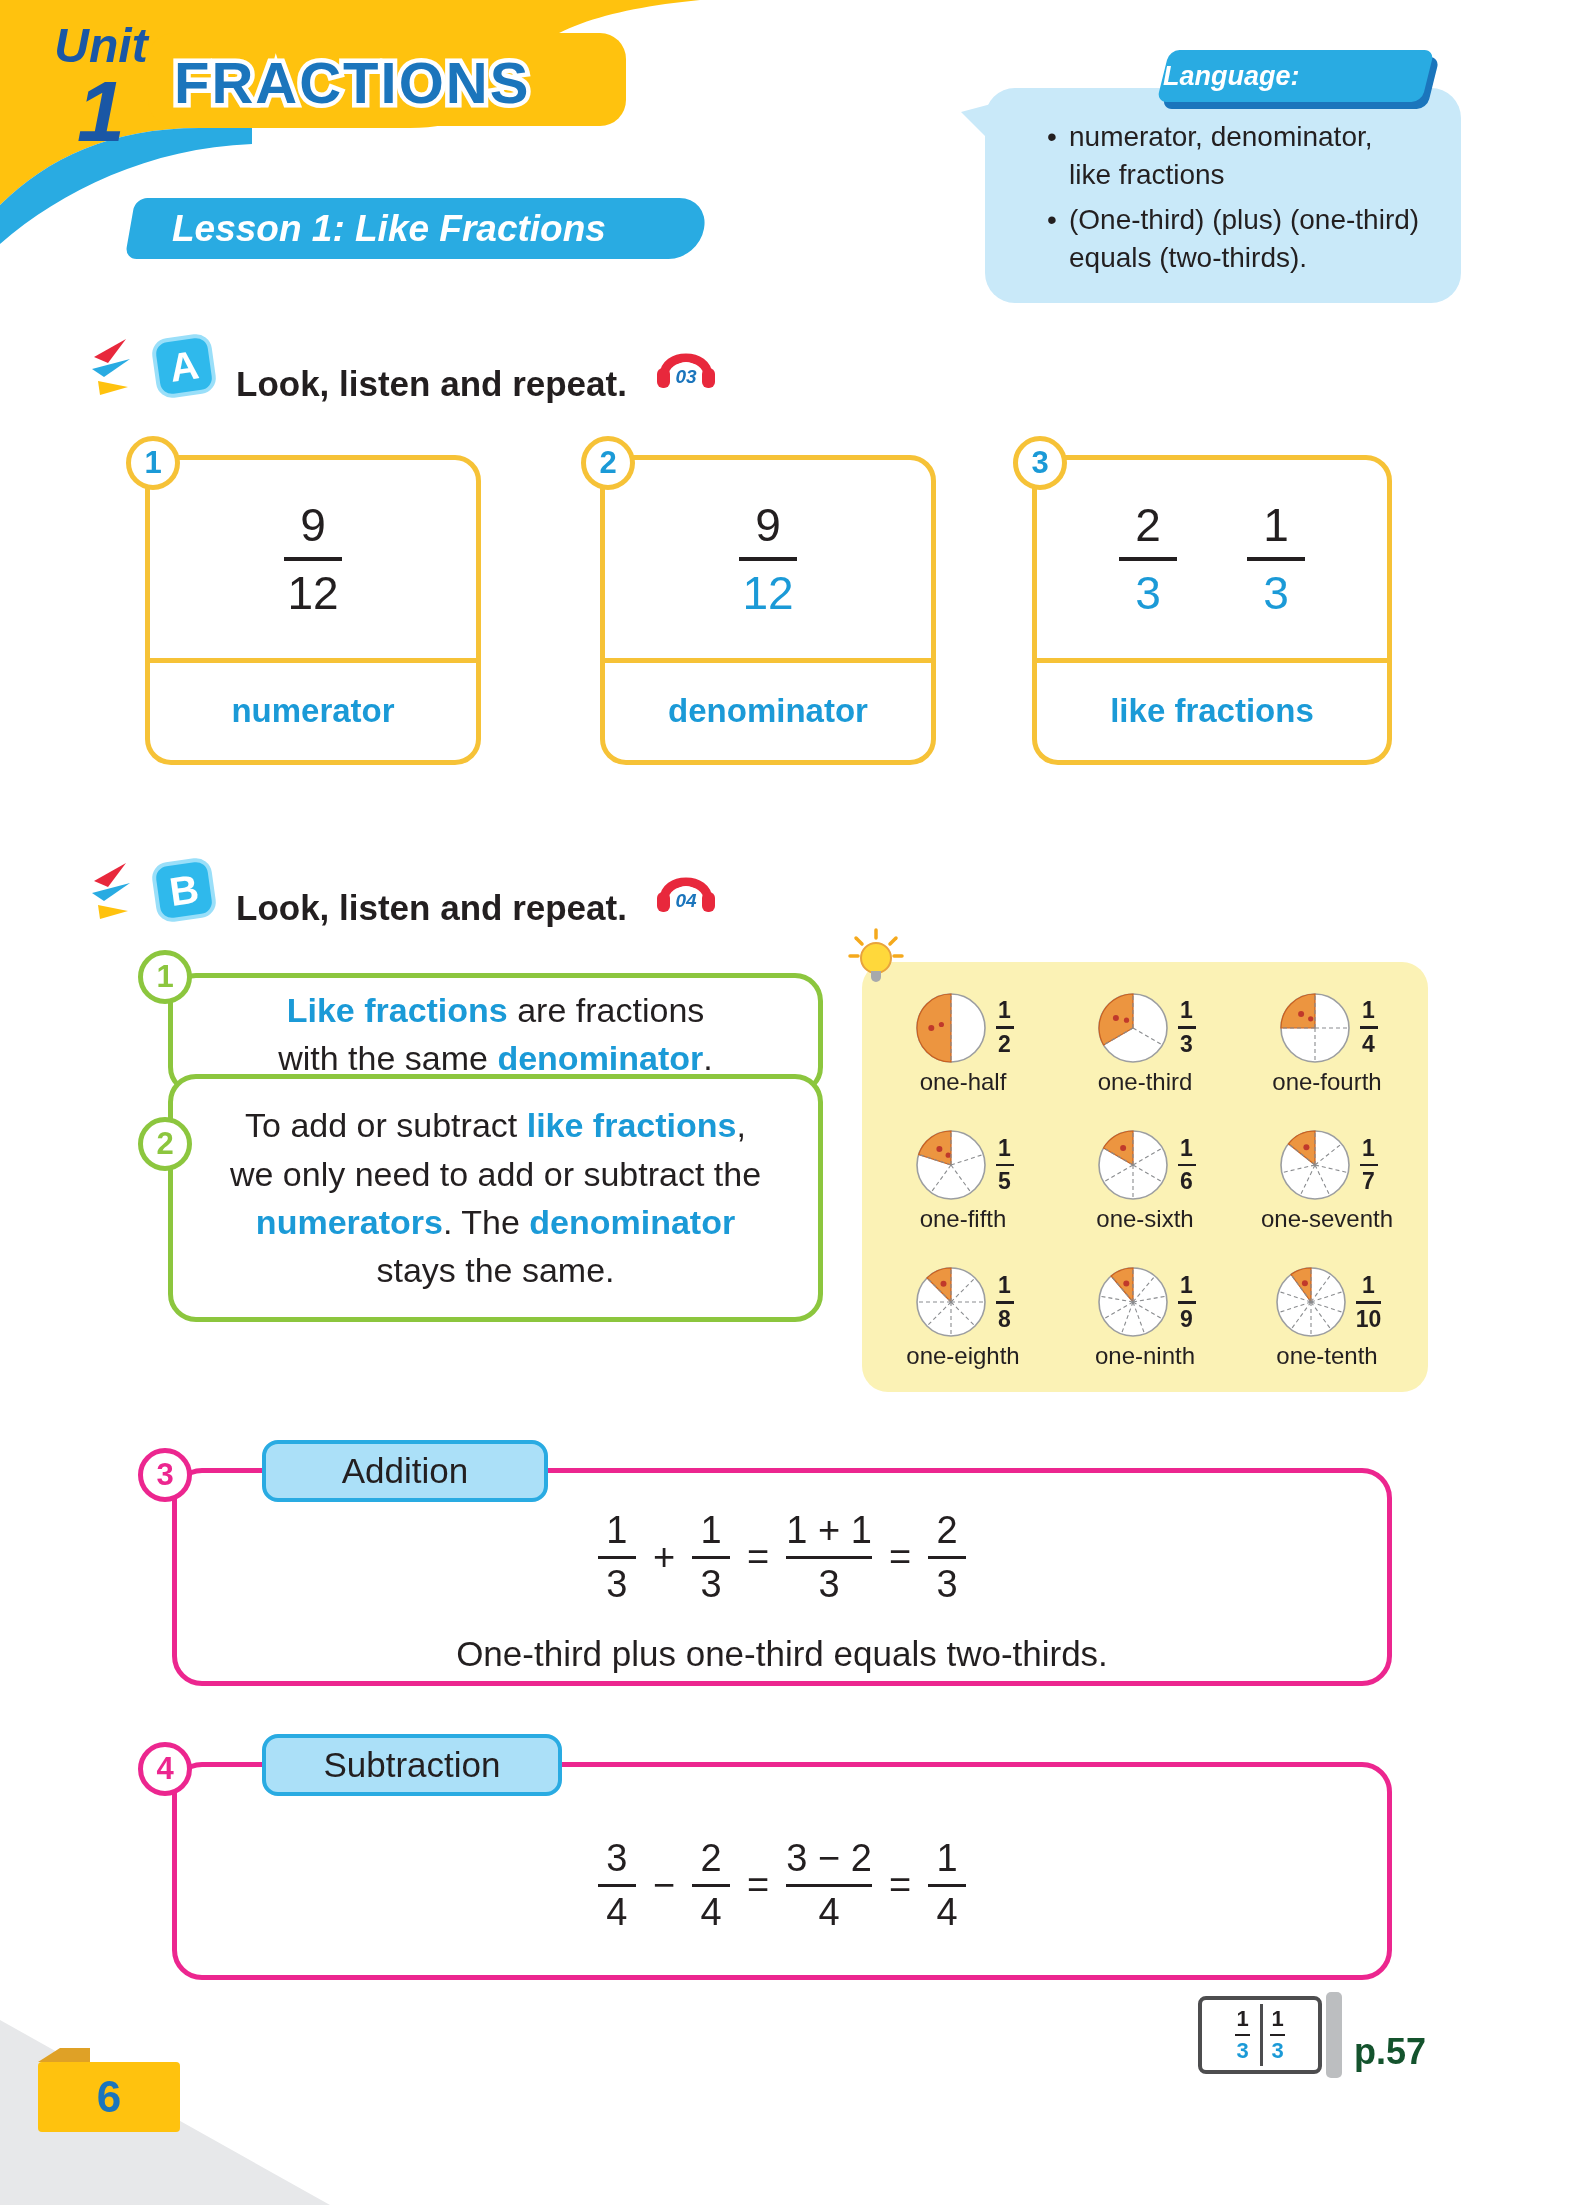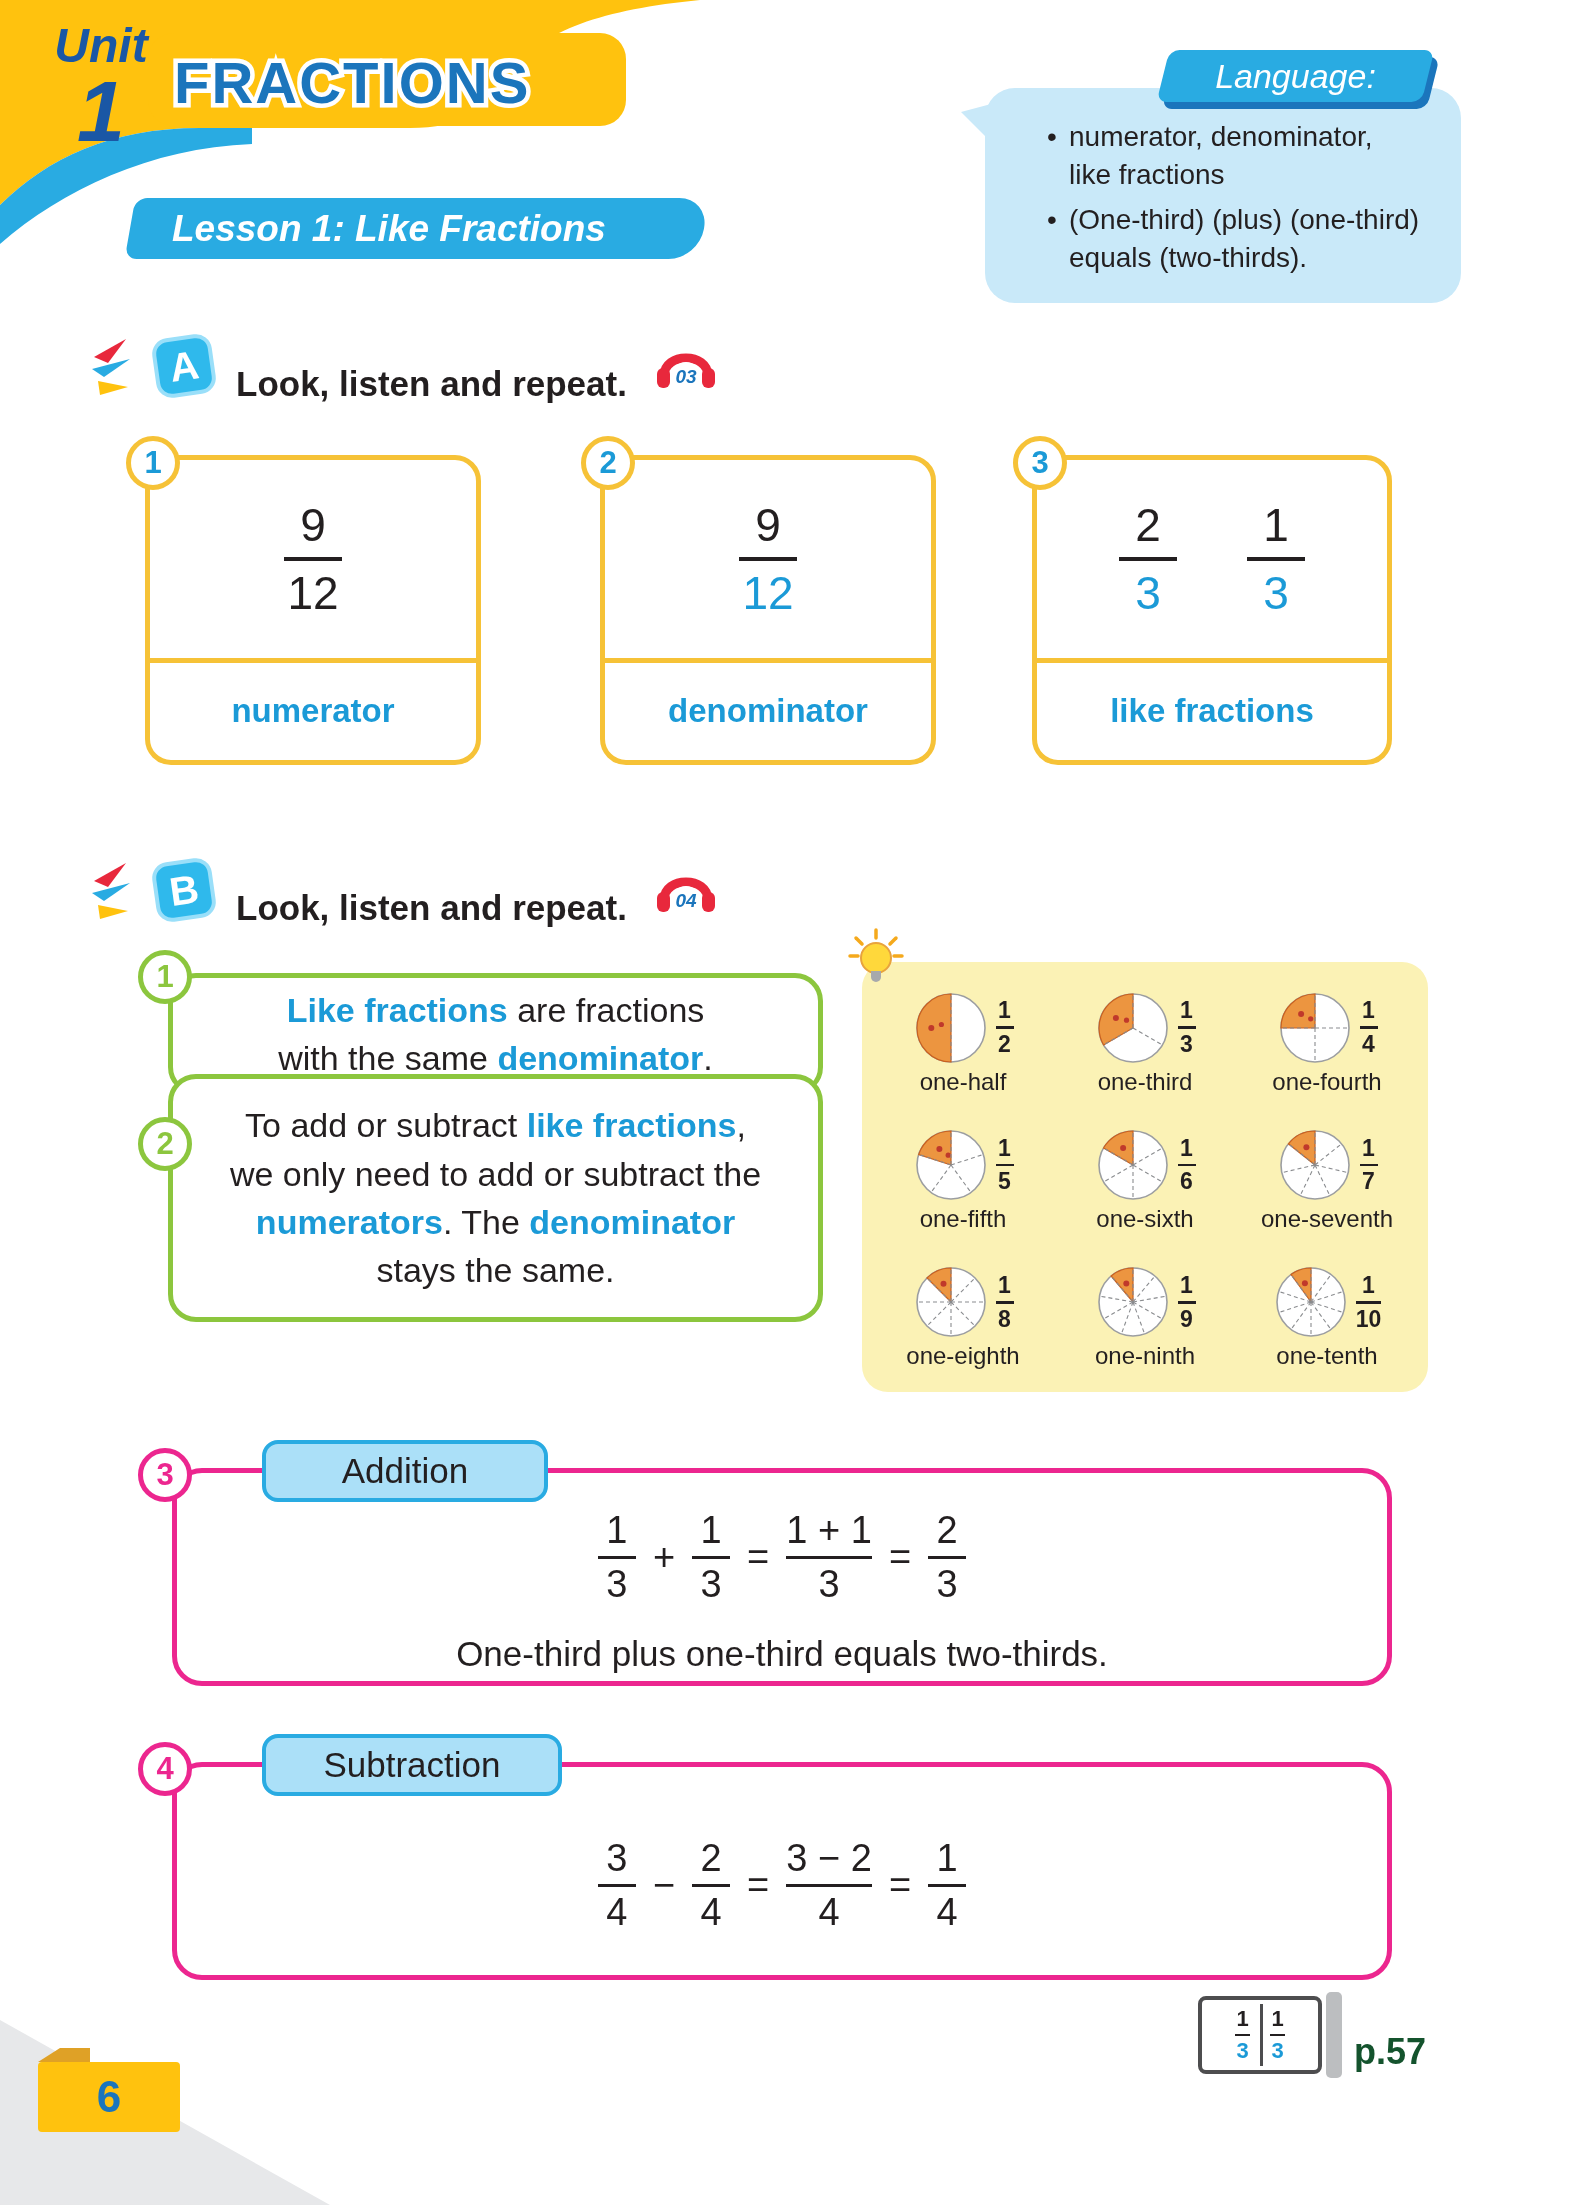--- a/index.html
+++ b/index.html
@@ -22,22 +22,22 @@
   .lesson-banner{position:absolute;left:130px;top:198px;width:574px;height:61px;z-index:2;}
   .lesson-banner::before{content:'';position:absolute;inset:0;background:#29ABE2;
                 border-radius:12px 30px 30px 12px;transform:skewX(-10deg);}
   .lesson-banner span{position:relative;display:block;line-height:61px;padding-left:42px;
                 color:#fff;font-weight:700;font-style:italic;font-size:37px;}
 
   
   .lang-label{position:absolute;left:1163px;top:50px;width:265px;height:52px;z-index:4;}
   .lang-label::before{content:'';position:absolute;inset:0;background:#29ABE2;border-radius:10px;
                 transform:skewX(-14deg);box-shadow:7px 7px 0 #1B75BC;}
-  .lang-label span{position:relative;display:block;text-align:center;line-height:52px;color:#fff;
-                font-weight:400;font-style:italic;font-size:34px;}
+  .lang-label span{position:relative;display:block;line-height:52px;color:#fff;
+                font-weight:700;font-style:italic;font-size:27px;}
   .lang-bubble{position:absolute;left:985px;top:88px;width:448px;height:215px;background:#C9E9F9;
                 border-radius:30px;z-index:3;padding-left:28px;}
   .lang-bubble::after{content:'';position:absolute;left:-24px;top:16px;width:0;height:0;
                 border-right:30px solid #C9E9F9;border-top:8px solid transparent;border-bottom:30px solid transparent;}
   .lang-bubble ul{margin:30px 16px 0 34px;padding:0;list-style:none;font-size:28px;line-height:1.34;}
   .lang-bubble li{position:relative;padding-left:22px;margin-bottom:8px;}
   .lang-bubble li::before{content:'\2022';position:absolute;left:0;top:0;}
 
   
   .section-header{position:absolute;left:92px;display:flex;align-items:center;gap:16px;z-index:3;}

